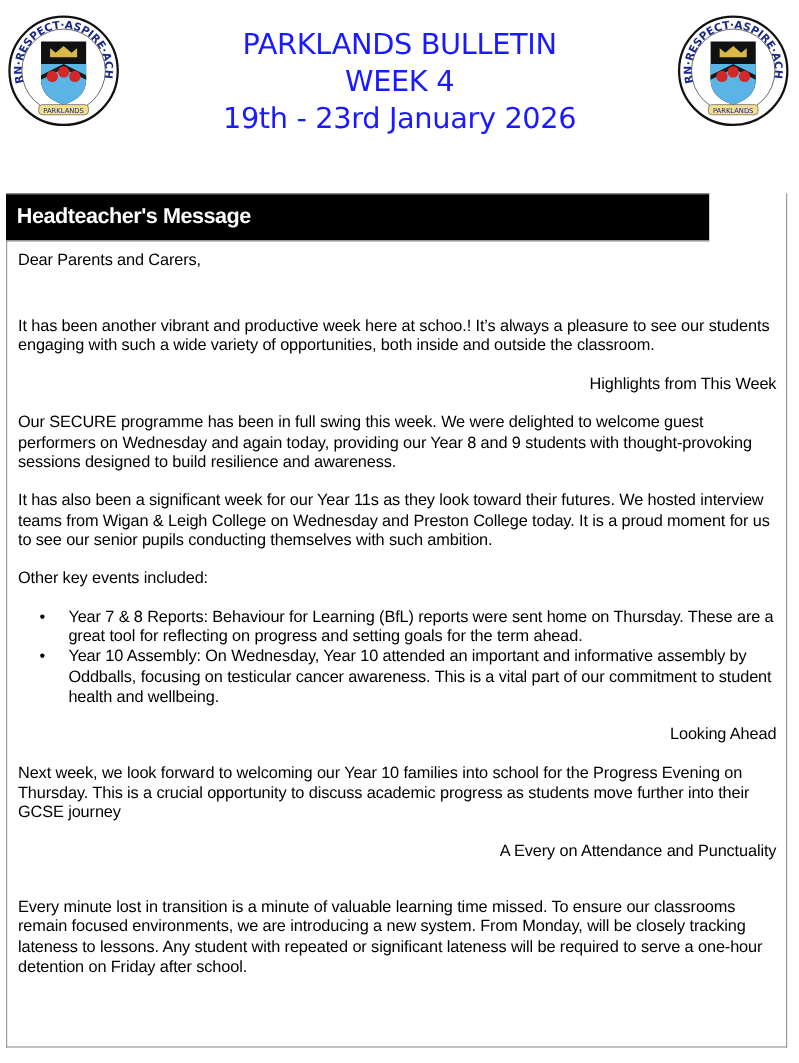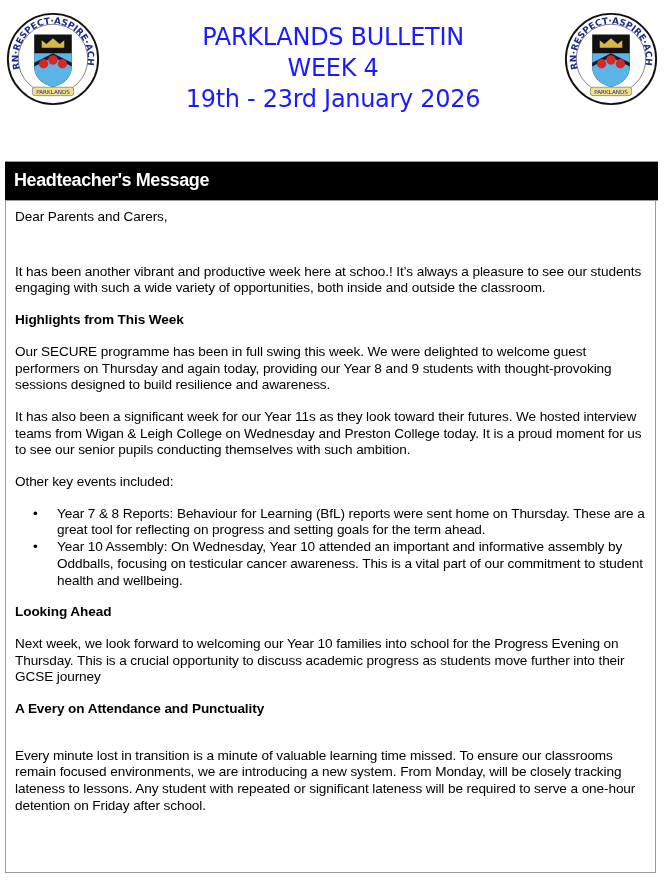--- a/index.html
+++ b/index.html
@@ -10,30 +10,30 @@
     .logo { position: absolute; top: 12px; width: 94px; height: 94px; }
     .logo.left { left: 6px; }
     .logo.right { left: 564px; }
 
     .title-block { position: absolute; left: 120px; width: 426px; top: 22px;
                    text-align: center; color: #1a1aff; font-family: "DejaVu Sans", sans-serif; }
     .title-line { font-size: 24px; line-height: 31px; letter-spacing: -0.3px; }
 
     .panel { position: absolute; left: 5px; top: 161px; width: 651px; height: 712px;
              border: 1px solid #9a9a9a; border-top: none; box-sizing: border-box; }
-    .panel-head { position: absolute; left: -1px; top: 0; width: 653px; height: 40px;
+    .panel-head { position: absolute; left: -1px; top: 0; width: 586px; height: 40px;
                   background: #000; color: #fff; border-top: 1px solid #9a9a9a;
                   border-bottom: 1px solid #9a9a9a; box-sizing: border-box; }
     .panel-head span { position: absolute; left: 9px; top: 8px; font-size: 18px; font-weight: bold;
                        letter-spacing: -0.4px; }
 
     .body-text { position: absolute; left: 9px; top: 48px; width: 632px; font-size: 13.6px;
                  line-height: 16.7px; letter-spacing: -0.1px; }
     .body-text p { margin: 0; }
-    .body-text .h { font-weight: bold; }
+    .body-text .h { font-weight: normal; text-align: right; }
     .gap-s { height: 15px; }
     .gap-l { height: 38px; }
     ul.bullets { margin: 0; padding: 0; list-style: none; }
     ul.bullets li { position: relative; padding-left: 42px; }
     ul.bullets li .dot { position: absolute; left: 18px; top: 0; }
   </style>
 </head>
 <body>
 
 <div class="header">
@@ -84,21 +84,21 @@
   <div class="panel-head">
     <span>Headteacher's Message</span>
   </div>
   <div class="body-text">
     <p>Dear Parents and Carers,</p>
     <div class="gap-l"></div>
     <p>It has been another vibrant and productive week here at schoo.! It’s always a pleasure to see our students engaging with such a wide variety of opportunities, both inside and outside the classroom.</p>
     <div class="gap-s"></div>
     <p class="h">Highlights from This Week</p>
     <div class="gap-s"></div>
-    <p>Our SECURE programme has been in full swing this week. We were delighted to welcome guest performers on Thursday and again today, providing our Year 8 and 9 students with thought-provoking sessions designed to build resilience and awareness.</p>
+    <p>Our SECURE programme has been in full swing this week. We were delighted to welcome guest performers on Wednesday and again today, providing our Year 8 and 9 students with thought-provoking sessions designed to build resilience and awareness.</p>
     <div class="gap-s"></div>
     <p>It has also been a significant week for our Year 11s as they look toward their futures. We hosted interview teams from Wigan &amp; Leigh College on Wednesday and Preston College today. It is a proud moment for us to see our senior pupils conducting themselves with such ambition.</p>
     <div class="gap-s"></div>
     <p>Other key events included:</p>
     <div class="gap-s"></div>
     <ul class="bullets">
       <li>
         <span class="dot">•</span>
         <span>Year 7 &amp; 8 Reports: Behaviour for Learning (BfL) reports were sent home on Thursday. These are a great tool for reflecting on progress and setting goals for the term ahead.</span>
       </li>

